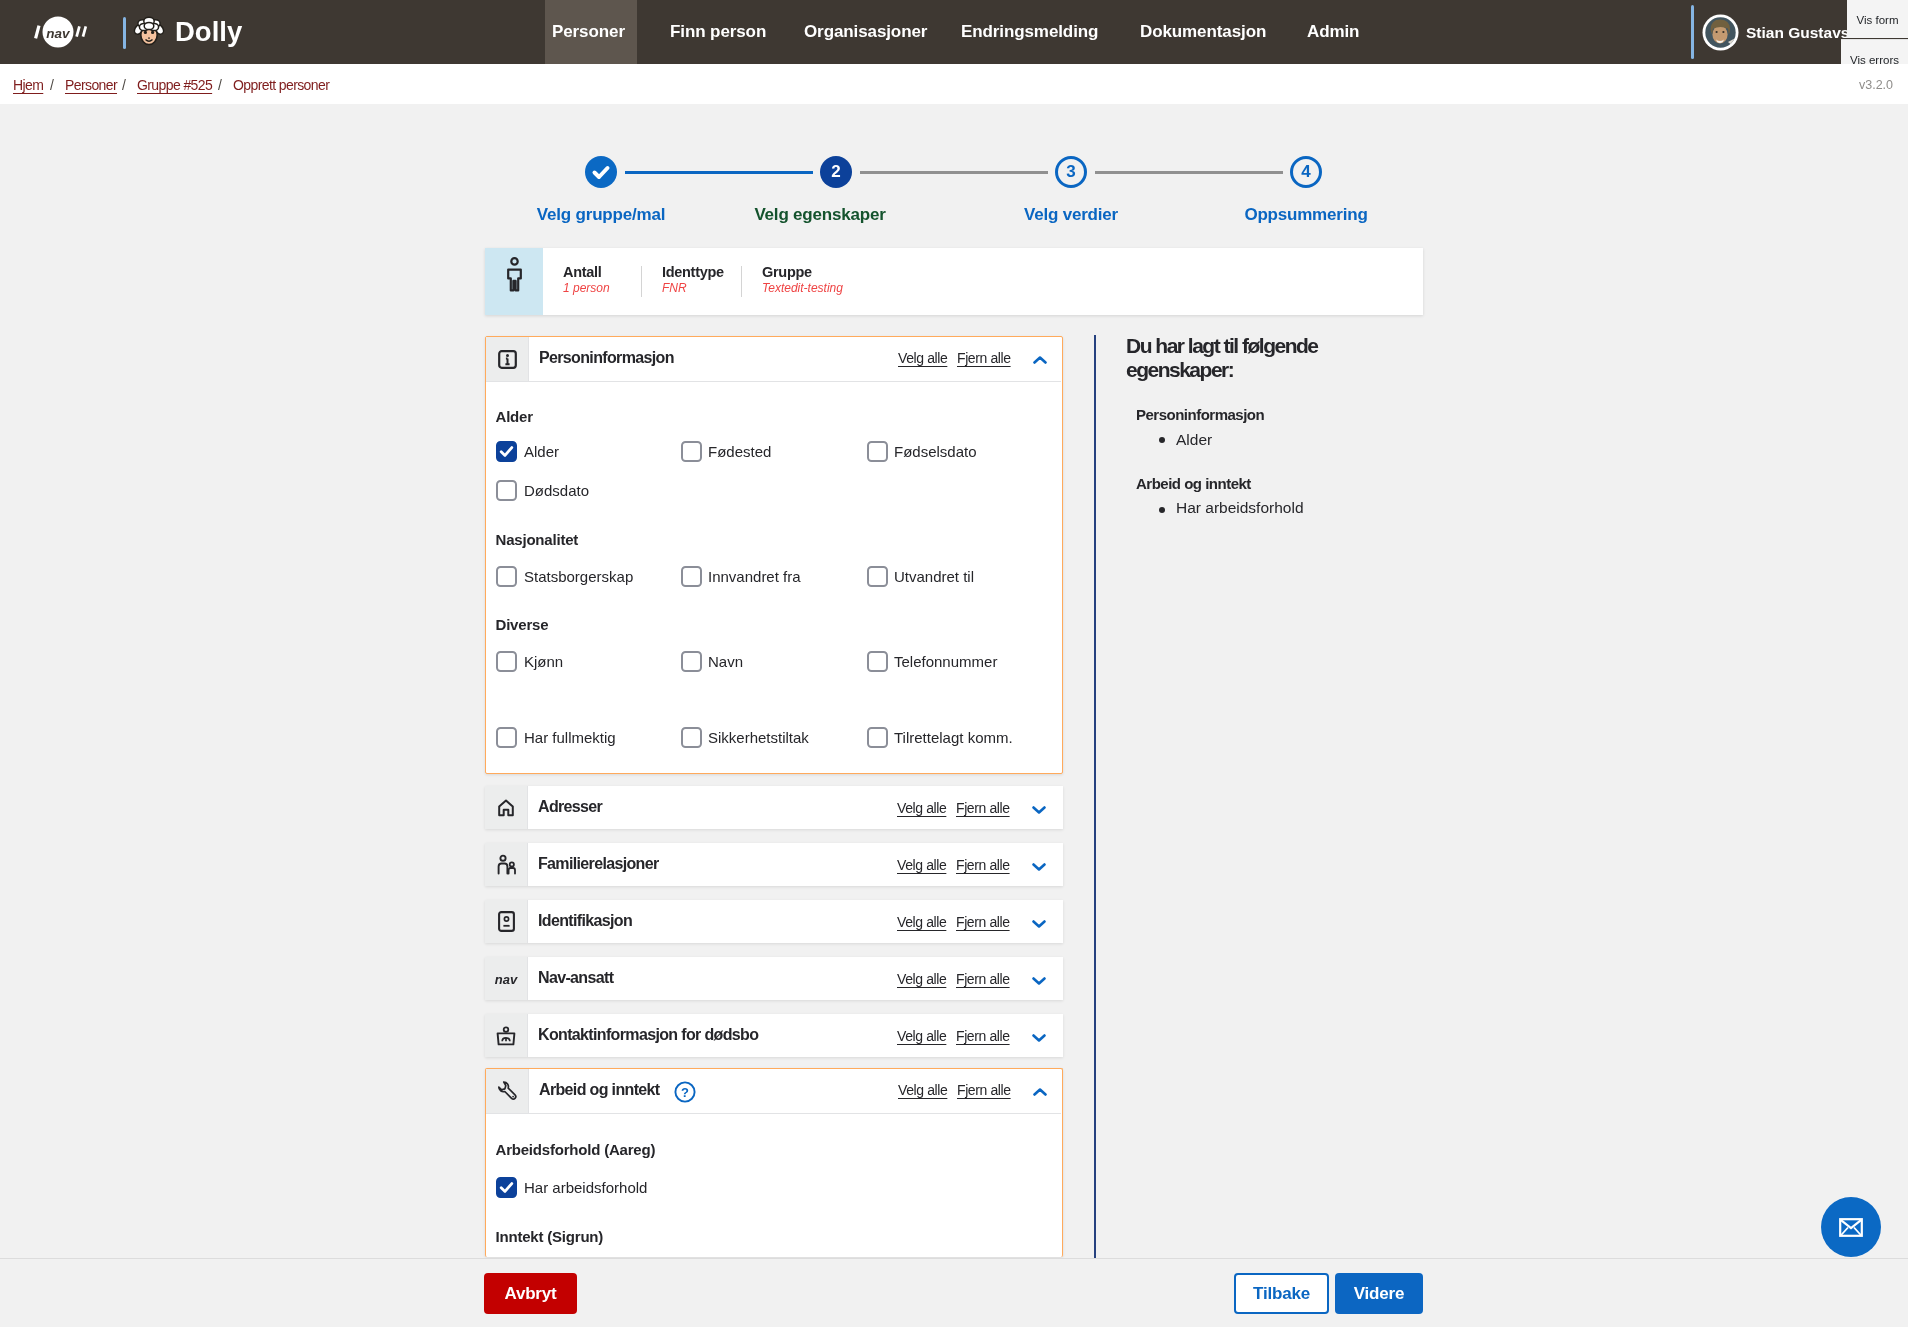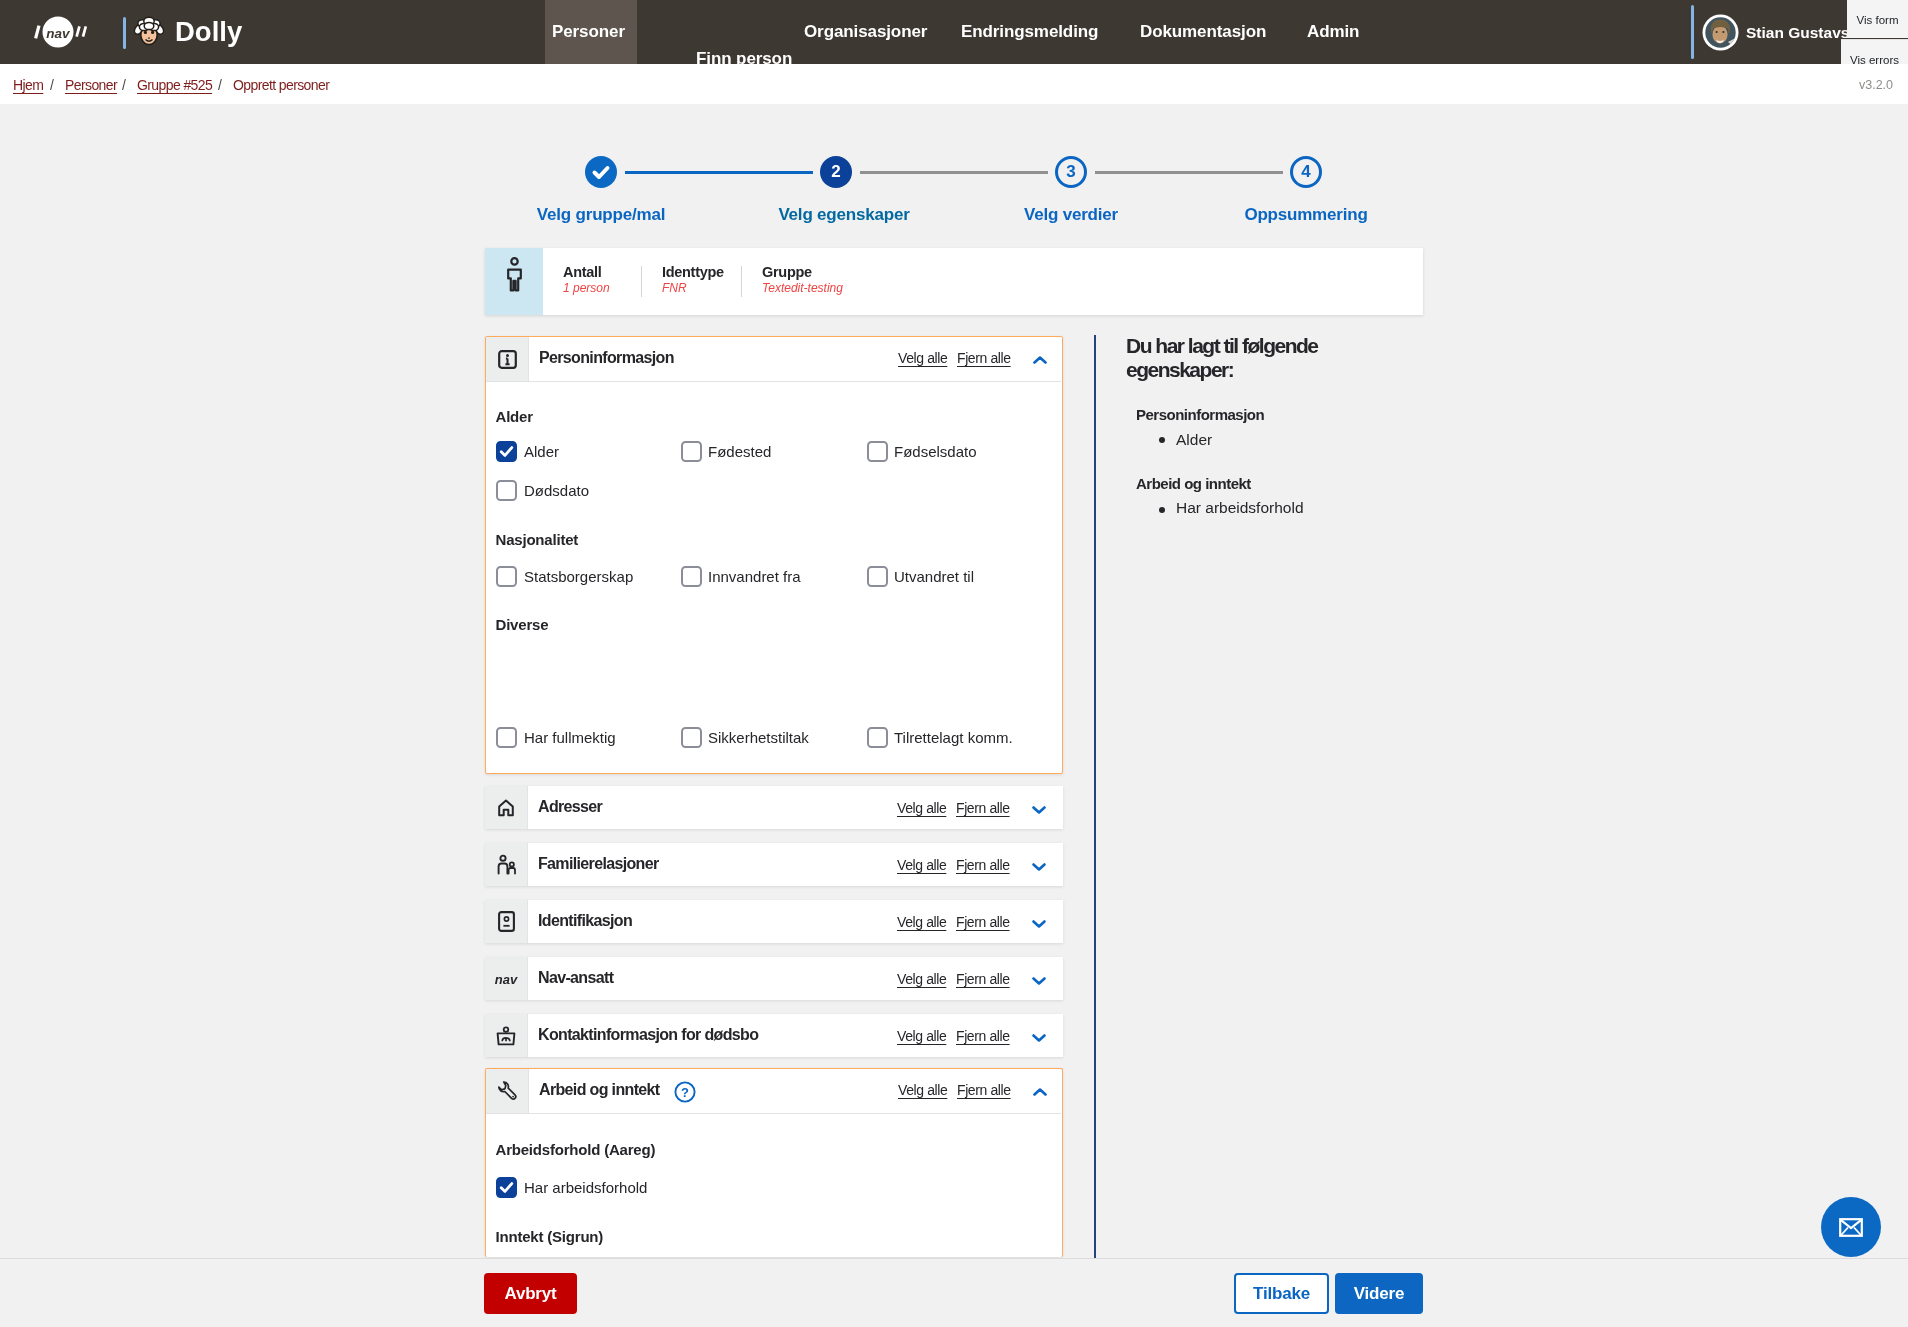--- a/index.html
+++ b/index.html
@@ -112,21 +112,21 @@
     <path d="M14 25.5 q4 3.2 8 0 l-1.2 2.6 q-2.8 1.8 -5.6 0 Z" fill="#f4efe8"></path>
     <circle cx="14.6" cy="18" r="1.1" fill="#34302a"></circle>
     <circle cx="21.4" cy="18" r="1.1" fill="#34302a"></circle>
   </g>
 </svg>
 <div class="abs" style="left:1746px; top:0; height:64px; line-height:66px; color:#fff; font-size:15.5px; font-weight:600; width:162px; white-space:nowrap; overflow:hidden;">Stian Gustavsson</div>
 
 <div class="ovl" style="left:1847px; top:0; width:61px; height:38px; line-height:40px;">Vis form</div>
 <div class="ovl" style="left:1841px; top:38.5px; width:67px; height:39px; line-height:41px; border-top:1px solid #e3e3e3;">Vis errors</div>
 <div class="menuItem" style="left:552px; font-weight:700;">Personer</div>
-<div class="menuItem" style="left:696px;margin-top:27px;">Finn person</div>
+<div class="menuItem" style="left:670px;">Finn person</div>
 <div class="menuItem" style="left:804px;">Organisasjoner</div>
 <div class="menuItem" style="left:961px;">Endringsmelding</div>
 <div class="menuItem" style="left:1140px;">Dokumentasjon</div>
 <div class="menuItem" style="left:1307px;">Admin</div>
 <div class="vdiv" style="left:123px; top:17px; height:32px;"></div>
 <div class="vdiv" style="left:1691px; top:5px; height:54px;"></div>
 
 <div id="crumbbar">
   <span class="crumb" style="left:13px;">Hjem</span>
   <span class="crumbsep" style="left:50px;">/</span>
@@ -149,21 +149,21 @@
 <div class="stepcircle" style="left:1055px; top:156px; background:#f1f1f1; border:3px solid #0a66c2; color:#0a66c2;">
     <div class="stepnum">3</div>
   </div>
 <div class="stepcircle" style="left:1290px; top:156px; background:#f1f1f1; border:3px solid #0a66c2; color:#0a66c2;">
     <div class="stepnum">4</div>
   </div>
 <div class="stepline" style="left:625px; width:188px; background:#0a66c2;"></div>
 <div class="stepline" style="left:860px; width:188px; background:#909090;"></div>
 <div class="stepline" style="left:1095px; width:188px; background:#909090;"></div>
 <div class="steplabel" style="left:481px;">Velg gruppe/mal</div>
-<div class="steplabel" style="left:724px; color:#0369a1;">Velg egenskaper</div>
+<div class="steplabel" style="left:700px; color:#14532d;">Velg egenskaper</div>
 <div class="steplabel" style="left:951px;">Velg verdier</div>
 <div class="steplabel" style="left:1186px;">Oppsummering</div>
 
 <div id="infobar">
   <div id="infoicon">
     <svg style="position:absolute; left:21px; top:9px;" width="17" height="36" viewBox="0 0 17 36">
       <circle cx="8.5" cy="4.4" r="3.2" fill="none" stroke="#26262a" stroke-width="2.2"></circle>
       <path d="M2.2 12.6 h12.6 v8.8 h-2.6 v12 h-2.6 v-9.5 h-2.2 v9.5 h-2.6 v-12 h-2.6 z" fill="none" stroke="#26262a" stroke-width="2.2" stroke-linejoin="round"></path>
     </svg>
   </div>
@@ -213,20 +213,28 @@
   <div class="grouphead" style="top:194px;">Nasjonalitet</div>
   <div class="cbrow" style="left:0; top:229px; width:575px;">
     <div class="cb" style="left:10px;"></div>
     <div class="cblabel" style="left:38px;">Statsborgerskap</div>
     <div class="cb" style="left:195px;"></div>
     <div class="cblabel" style="left:222px;">Innvandret fra</div>
     <div class="cb" style="left:381px;"></div>
     <div class="cblabel" style="left:408px;">Utvandret til</div>
   </div>
   <div class="grouphead" style="top:279px;">Diverse</div>
+  <div class="cbrow" style="left:0; top:314px; width:575px;">
+    <div class="cb" style="left:10px;"></div>
+    <div class="cblabel" style="left:38px;">Kjønn</div>
+    <div class="cb" style="left:195px;"></div>
+    <div class="cblabel" style="left:222px;">Navn</div>
+    <div class="cb" style="left:381px;"></div>
+    <div class="cblabel" style="left:408px;">Telefonnummer</div>
+  </div>
   <div class="cbrow" style="left:0; top:390px; width:575px;">
     <div class="cb" style="left:10px;"></div>
     <div class="cblabel" style="left:38px;">Har fullmektig</div>
     <div class="cb" style="left:195px;"></div>
     <div class="cblabel" style="left:222px;">Sikkerhetstiltak</div>
     <div class="cb" style="left:381px;"></div>
     <div class="cblabel" style="left:408px;">Tilrettelagt komm.</div>
   </div>
 </div>
 

